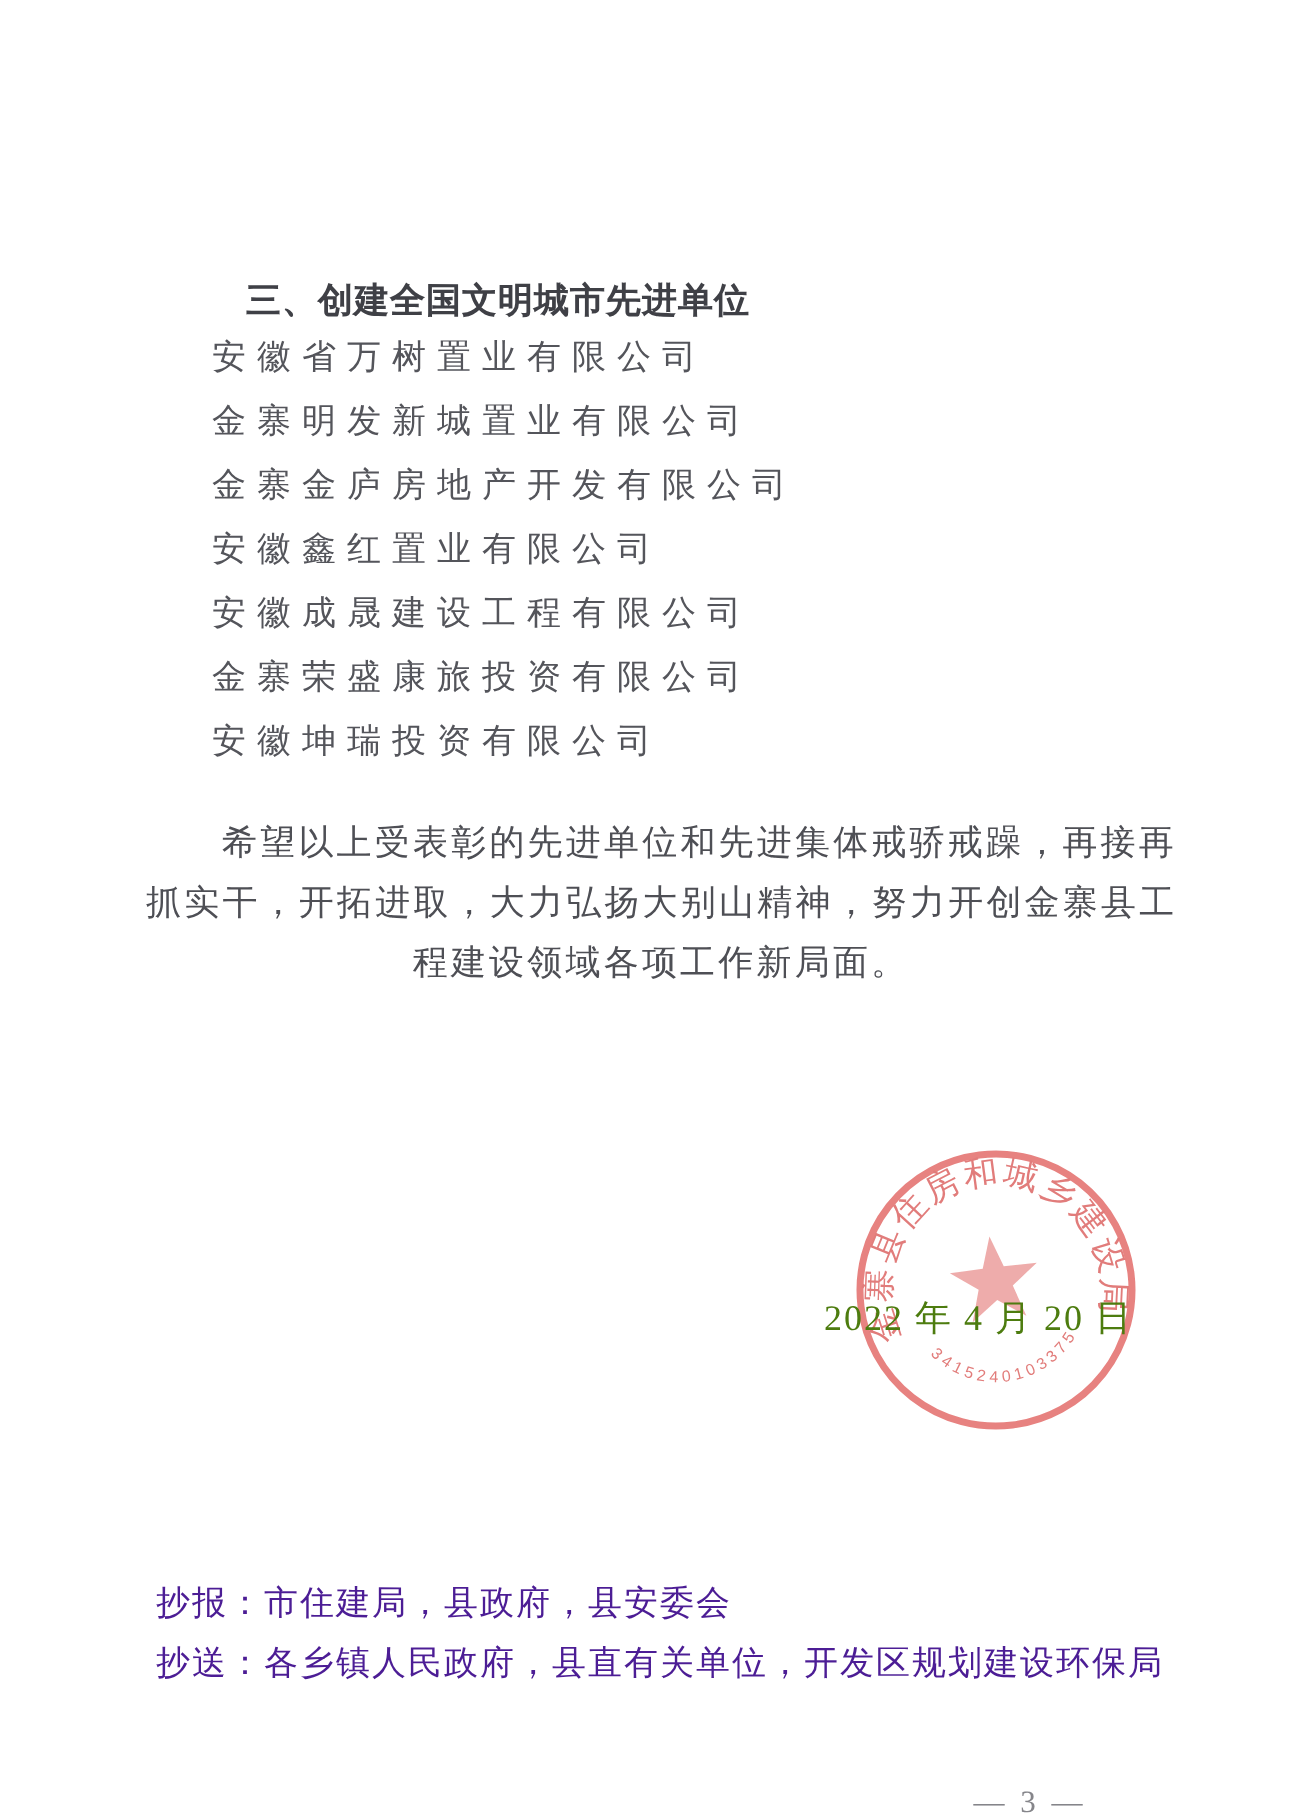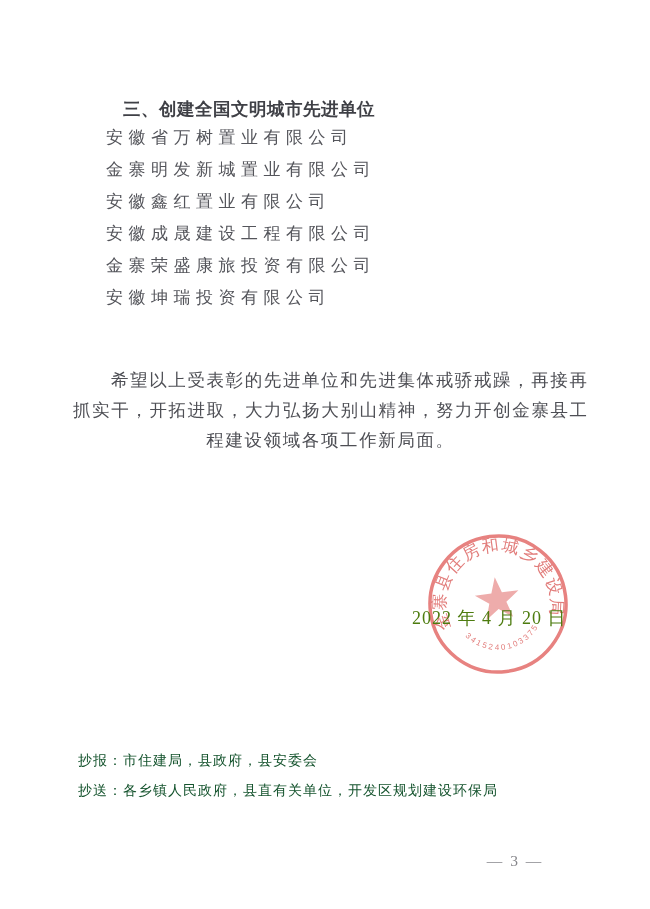--- a/index.html
+++ b/index.html
@@ -6,20 +6,21 @@
   html, body { background: #ffffff; }
   body {
     width: 650px; height: 909px;
     position: relative;
     overflow: hidden;
     font-family: "Liberation Serif", serif;
   }
   .page {
     position: absolute; inset: 0;
     background: #ffffff;
+    margin-top: 41px;
   }
   .doc-heading {
     position: absolute; left: 123px; top: 97px;
     font-family: "Liberation Sans", sans-serif;
     font-weight: bold;
     font-size: 17.5px;
     color: #3f4046;
     letter-spacing: 0.5px;
     white-space: nowrap;
   }
@@ -51,22 +52,22 @@
     position: absolute; left: 412px; top: 606px;
     font-size: 18px;
     color: #4d7c0f;
     letter-spacing: 1px;
     white-space: nowrap;
     z-index: 5;
   }
   .footer { position: absolute; left: 78px; top: 746px; }
   .footer-line {
     height: 30px; line-height: 30px;
-    font-size: 14px;
-    color: #14532d;
+    font-size: 17px;
+    color: #4c1d95;
     letter-spacing: 1px;
     white-space: nowrap;
   }
   .page-number {
     position: absolute; left: 455px; top: 852px;
     width: 120px;
     text-align: center;
     font-size: 15.5px;
     color: #85858a;
     letter-spacing: 2px;
@@ -76,20 +77,21 @@
 </head>
 <body>
 
 <div class="page">
 
   <div class="doc-heading">三、创建全国文明城市先进单位</div>
 
   <div class="company-list">
     <div class="company-line">安徽省万树置业有限公司</div>
     <div class="company-line">金寨明发新城置业有限公司</div>
+    <div class="company-line">金寨金庐房地产开发有限公司</div>
     <div class="company-line">安徽鑫红置业有限公司</div>
     <div class="company-line">安徽成晟建设工程有限公司</div>
     <div class="company-line">金寨荣盛康旅投资有限公司</div>
     <div class="company-line">安徽坤瑞投资有限公司</div>
   </div>
 
   <div class="paragraph">
     <div class="para-line indent">希望以上受表彰的先进单位和先进集体戒骄戒躁，再接再</div>
     <div class="para-line">抓实干，开拓进取，大力弘扬大别山精神，努力开创金寨县工</div>
     <div class="para-line">程建设领域各项工作新局面。</div>

